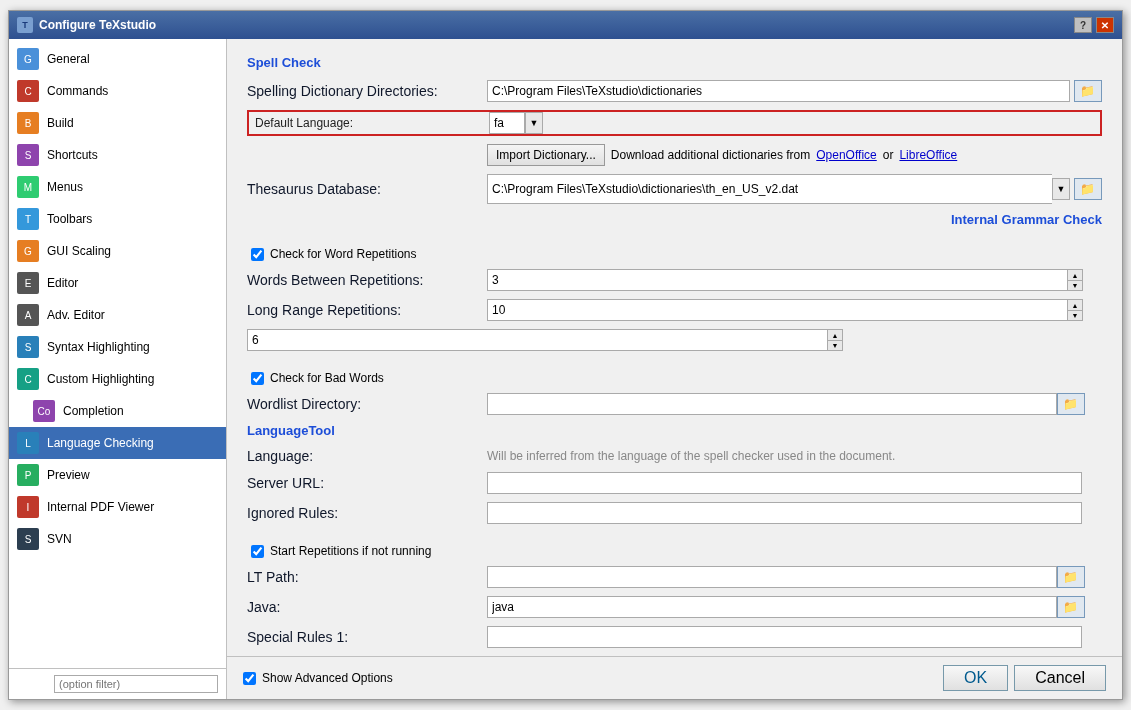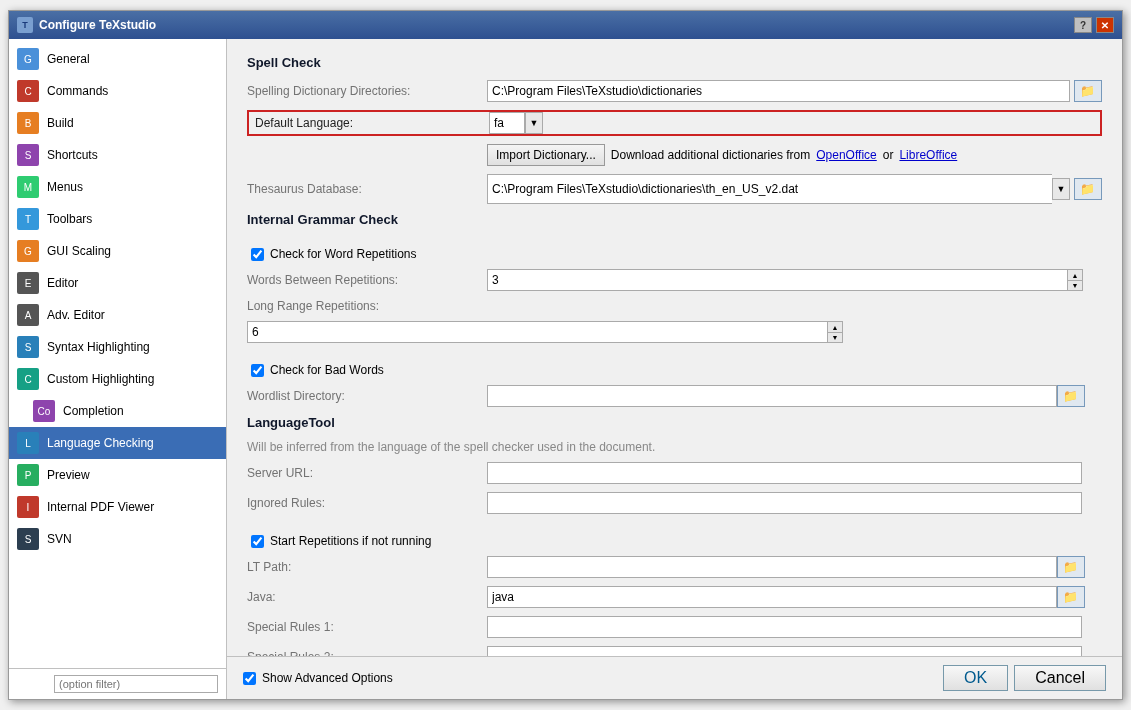--- a/index.html
+++ b/index.html
@@ -139,32 +139,32 @@
       padding: 16px 20px;
       background: #f0f0f0;
     }
     
     .main-content::-webkit-scrollbar { width: 14px; }
     .main-content::-webkit-scrollbar-track { background: #e8e8e8; border: 1px solid #ccc; }
     .main-content::-webkit-scrollbar-thumb { background: #bbb; border: 1px solid #999; }
     .section-title {
       font-size: 13px;
       font-weight: bold;
-      color: #0f172a;
+      color: #1d4ed8;
       margin-bottom: 10px;
     }
     .form-row {
       display: flex;
       align-items: center;
       margin-bottom: 8px;
     }
     .form-label {
       min-width: 240px;
-      color: #737373;
-      font-size: 12px;
+      color: #0f172a;
+      font-size: 14px;
     }
     .form-input {
       flex: 1;
       height: 22px;
       border: 1px solid #aaa;
       padding: 2px 4px;
       font-size: 12px;
       background: white;
     }
     .combo-dropdown {
@@ -424,40 +424,47 @@
           <span class="form-label">Thesaurus Database:</span>
           <div style="display:flex; flex:1; align-items:center;">
             <input type="text" style="flex: 1 1 0%; height: 28px; border-top: 1px solid rgb(170, 170, 170); border-bottom: 1px solid rgb(170, 170, 170); border-left: 1px solid rgb(170, 170, 170); border-image: initial; padding: 14px 4px; font-size: 12px; background: white; border-right: none;" value="C:\Program Files\TeXstudio\dictionaries\th_en_US_v2.dat">
             <div class="combo-dropdown" style="height:22px; border:1px solid #aaa; background:#e8e8e8; width:18px; display:flex; align-items:center; justify-content:center; font-size:9px; cursor:pointer;">▼</div>
             <div class="browse-btn">
               <span>📁</span>
             </div>
           </div>
         </div>
 
-        <div class="section-title" style="margin-top:8px;">Internal Grammar Check</div>
+        <div class="section-title" style="margin-top:8px;text-align:right;">Internal Grammar Check</div>
 
         <div class="checkbox-row">
           <input type="checkbox" checked="" style="">
           <span>Check for Word Repetitions</span>
         </div>
 
         <div class="form-row">
           <span class="form-label">Words Between Repetitions:</span>
           <div class="spinbox-row">
             <input type="text" class="spinbox-input" value="3" style="">
             <div class="spinbox-btns">
               <div class="spinbox-up">▲</div>
               <div class="spinbox-down">▼</div>
             </div>
           </div>
         </div>
 
         <div class="form-row">
           <span class="form-label">Long Range Repetitions:</span>
+          <div class="spinbox-row">
+            <input type="text" class="spinbox-input" value="10" style="">
+            <div class="spinbox-btns">
+              <div class="spinbox-up">▲</div>
+              <div class="spinbox-down">▼</div>
+            </div>
+          </div>
         </div>
 
         <div class="form-row">
           <div class="spinbox-row">
             <input type="text" class="spinbox-input" value="6" style="">
             <div class="spinbox-btns">
               <div class="spinbox-up">▲</div>
               <div class="spinbox-down">▼</div>
             </div>
           </div>
@@ -472,20 +479,21 @@
           <span class="form-label">Wordlist Directory:</span>
           <input type="text" class="spinbox-input" style="border-right: 1px solid rgb(170, 170, 170); width: 570px;" value="">
           <div class="browse-btn" style="margin-left:0;">
             <span>📁</span>
           </div>
         </div>
 
         <div class="section-title" style="margin-top:8px;">LanguageTool</div>
 
         <div class="form-row">
+          <span class="form-label">Language:</span>
           <span class="lang-tool-label">Will be inferred from the language of the spell checker used in the document.</span>
         </div>
 
         <div class="form-row">
           <span class="form-label">Server URL:</span>
           <input type="text" class="spinbox-input" style="border-right: 1px solid rgb(170, 170, 170); width: 595px;" value="">
         </div>
 
         <div class="form-row">
           <span class="form-label">Ignored Rules:</span>

